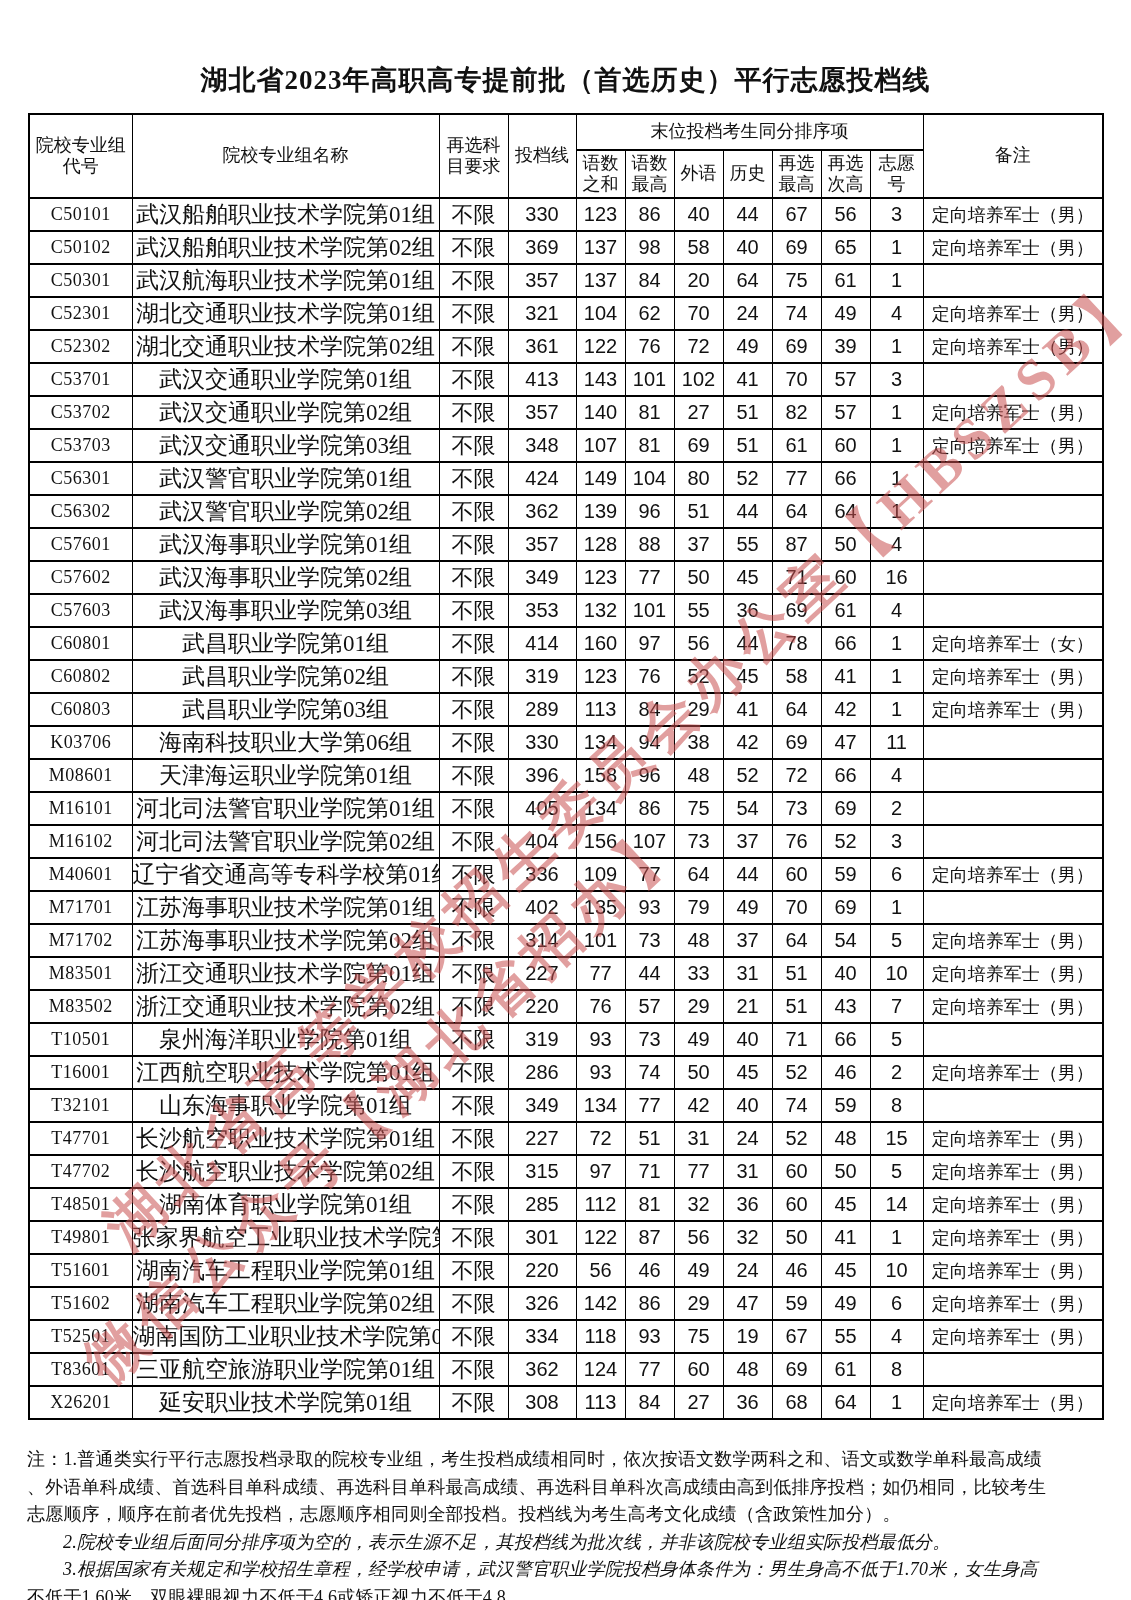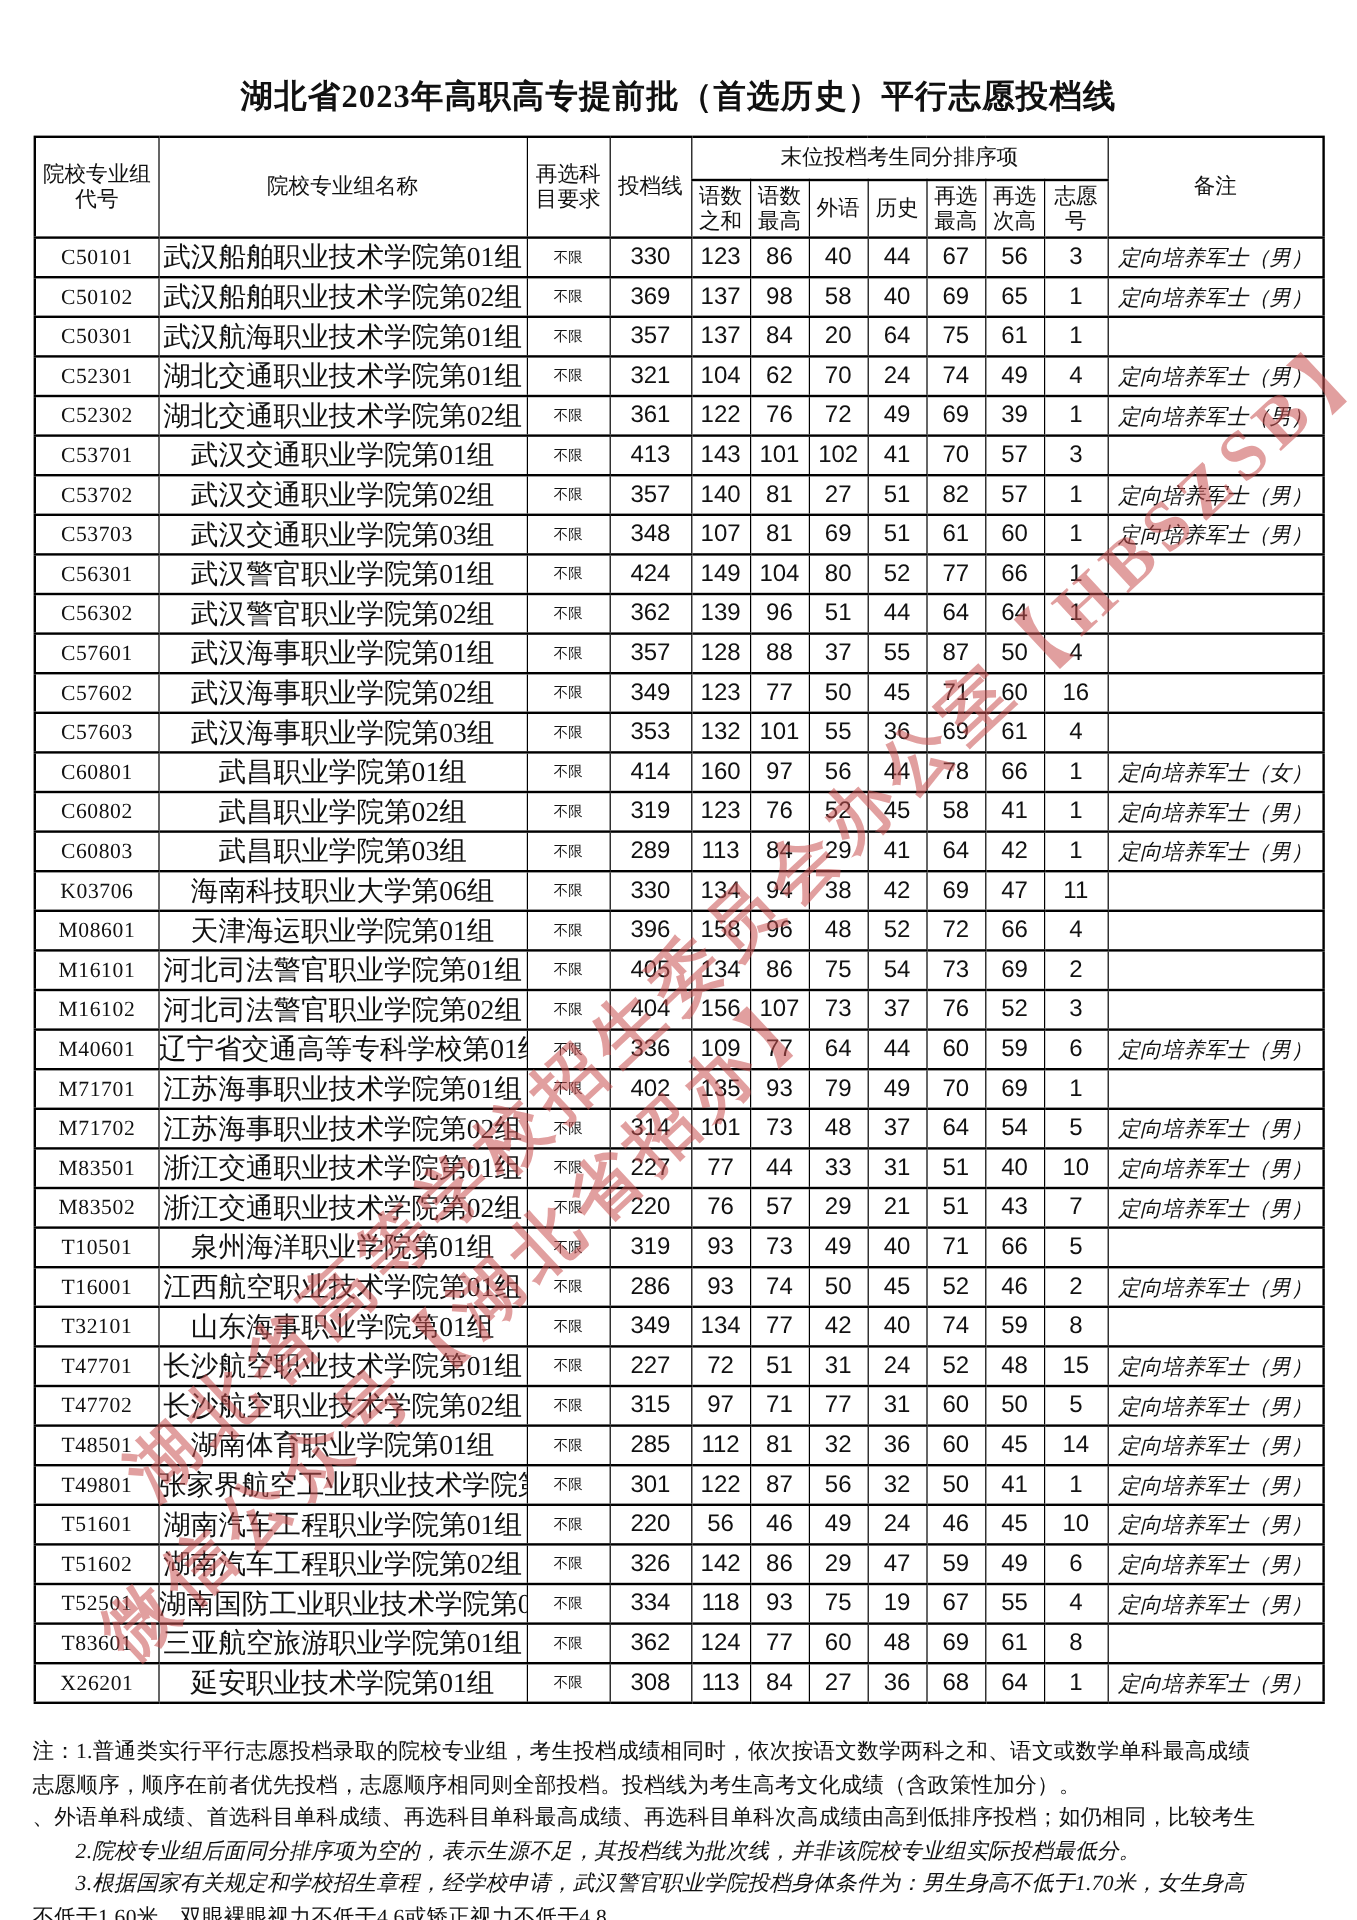--- a/index.html
+++ b/index.html
@@ -35,23 +35,23 @@
     font-weight:normal;
     text-align:center;
     vertical-align:middle;
   }
   .grid thead th{font-size:18px;line-height:1.18;}
   .grid thead tr.h1 th{height:34px;}
   .grid thead tr.h2 th{height:46px;}
   .grid tbody td{height:27px;white-space:nowrap;}
   .col-code{font-size:18px;letter-spacing:.5px;margin-left:38px;}
   .col-name{font-size:23px;text-align:left;padding-left:7px;}
-  .col-req{font-size:12px;}
+  .col-req{font-size:22px;}
   .num{font-family:"Liberation Sans","DejaVu Sans",sans-serif;font-size:20px;}
-  .col-remark{font-size:18px;text-align:left;padding-left:5px;font-style:italic;}
+  .col-remark{font-size:18px;text-align:left;padding-left:5px;}
   .notes{
     width:1078px;
     margin:26px 0 0 27px;
     font-size:18px;
   }
   .note-line{
     line-height:27.5px;
     letter-spacing:.2px;
     white-space:nowrap;
   }
@@ -632,21 +632,21 @@
         <td class="num">68</td>
         <td class="num">64</td>
         <td class="num">1</td>
         <td class="col-remark">定向培养军士（男）</td>
       </tr>
     </tbody>
 </table>
 
 <div class="notes" id="notes-box">
     <div class="note-line">注：1.普通类实行平行志愿投档录取的院校专业组，考生投档成绩相同时，依次按语文数学两科之和、语文或数学单科最高成绩</div>
+    <div class="note-line">、外语单科成绩、首选科目单科成绩、再选科目单科最高成绩、再选科目单科次高成绩由高到低排序投档；如仍相同，比较考生</div>
     <div class="note-line">志愿顺序，顺序在前者优先投档，志愿顺序相同则全部投档。投档线为考生高考文化成绩（含政策性加分）。</div>
-    <div class="note-line">、外语单科成绩、首选科目单科成绩、再选科目单科最高成绩、再选科目单科次高成绩由高到低排序投档；如仍相同，比较考生</div>
     <div class="note-line indent">2.院校专业组后面同分排序项为空的，表示生源不足，其投档线为批次线，并非该院校专业组实际投档最低分。</div>
     <div class="note-line indent">3.根据国家有关规定和学校招生章程，经学校申请，武汉警官职业学院投档身体条件为：男生身高不低于1.70米，女生身高</div>
     <div class="note-line">不低于1.60米，双眼裸眼视力不低于4.6或矫正视力不低于4.8。</div>
   </div>
 
 <div class="watermark" id="wm1" style="color: rgba(201, 80, 80, 0.55);">湖北省高等学校招生委员会办公室【HBSZSB】</div>
 <div class="watermark" id="wm2" style="color: rgba(201, 80, 80, 0.55);">微信公众号【湖北省招办】</div>
 
 </body></html>

